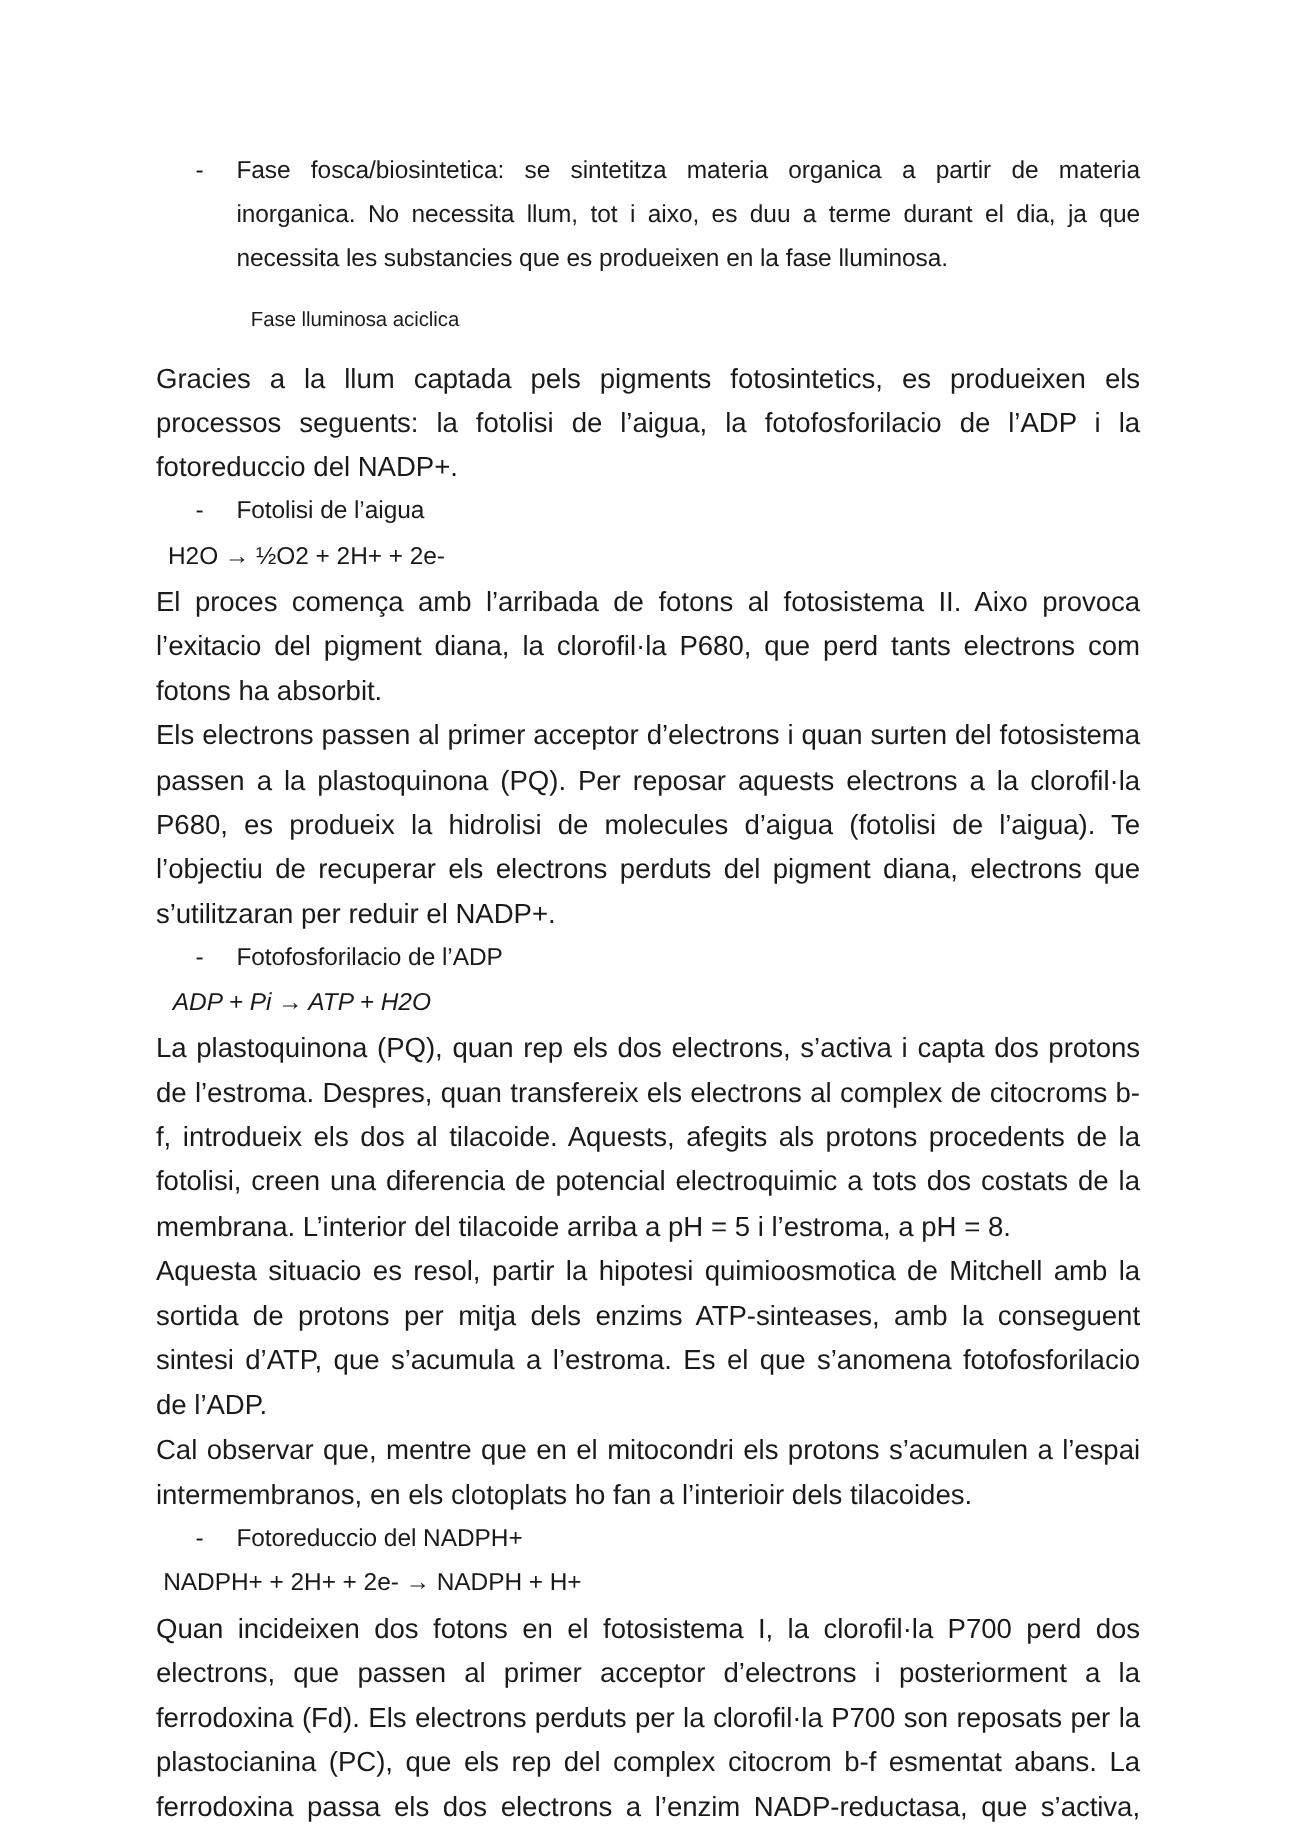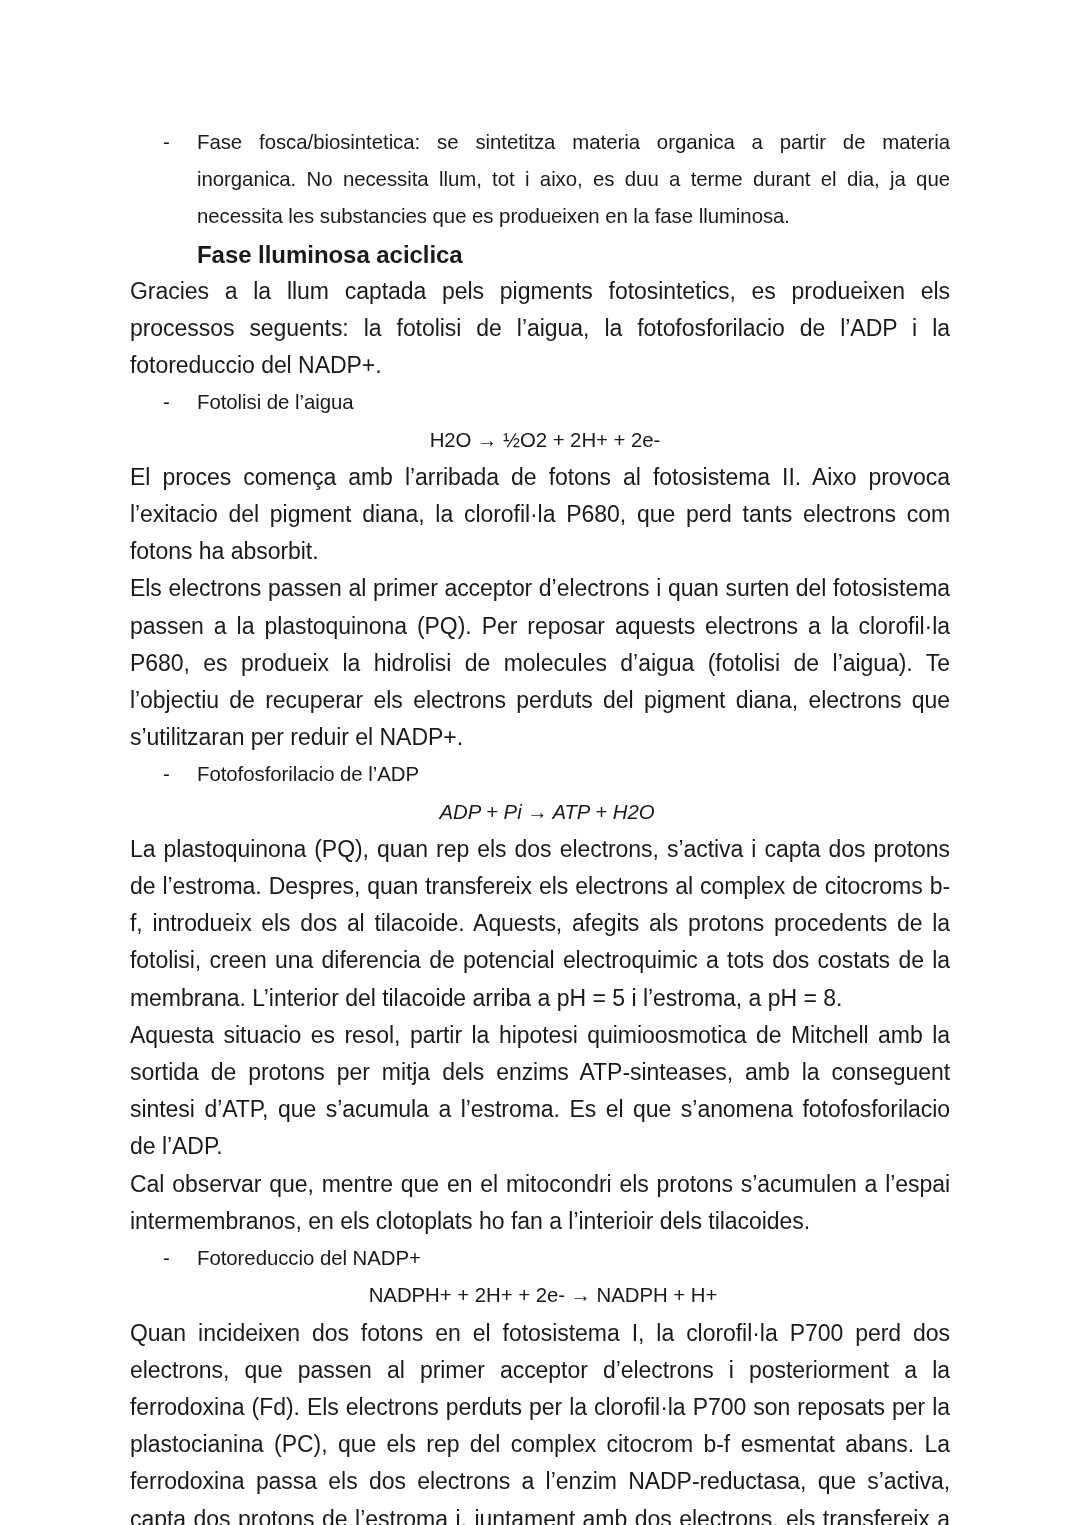--- a/index.html
+++ b/index.html
@@ -55,33 +55,33 @@
     left: 33px;
     top: 0;
     font-size: 20.4px;
     line-height: 37.2px;
   }
   .bullet-inline {
     display: inline;
   }
 
   .heading-bold {
-    margin: 0;
+    margin: 12px;
     padding-left: 67px;
-    font-size: 24px;
+    font-size: 17px;
     line-height: 37.2px;
-    font-weight: bold;
+    font-weight: normal;
     letter-spacing: -0.05px;
   }
 
   .equation {
     margin: 0;
     font-size: 20.4px;
     line-height: 37.2px;
-    text-align: center;
+    text-align: left;
     letter-spacing: -0.05px;
   }
   .equation.eq-shift-1 { padding-left: 10px; }
   .equation.eq-shift-2 { padding-left: 14px; font-style: italic; }
   .equation.eq-shift-3 { padding-left: 6px; }
 </style>
 </head>
 <body>
 
 <div class="page">
@@ -116,21 +116,21 @@
     <p class="equation eq-shift-2">ADP + Pi → ATP + H2O</p>
 
     <p class="para">La plastoquinona (PQ), quan rep els dos electrons, s’activa i capta dos protons de l’estroma. Despres, quan transfereix els electrons al complex de citocroms b-f, introdueix els dos al tilacoide. Aquests, afegits als protons procedents de la fotolisi, creen una diferencia de potencial electroquimic a tots dos costats de la membrana. L’interior del tilacoide arriba a pH = 5 i l’estroma, a pH = 8.</p>
 
     <p class="para">Aquesta situacio es resol, partir la hipotesi quimioosmotica de Mitchell amb la sortida de protons per mitja dels enzims ATP-sinteases, amb la conseguent sintesi d’ATP, que s’acumula a l’estroma. Es el que s’anomena fotofosforilacio de l’ADP.</p>
 
     <p class="para">Cal observar que, mentre que en el mitocondri els protons s’acumulen a l’espai intermembranos, en els clotoplats ho fan a l’interioir dels tilacoides.</p>
 
     <div class="bullet">
       <span class="dash">-</span>
-      <span class="bullet-inline">Fotoreduccio del NADP+</span>
+      <span class="bullet-inline">Fotoreduccio del NADPH+</span>
     </div>
 
     <p class="equation eq-shift-3">NADPH+ + 2H+ + 2e- → NADPH + H+</p>
 
     <p class="para">Quan incideixen dos fotons en el fotosistema I, la clorofil·la P700 perd dos electrons, que passen al primer acceptor d’electrons i posteriorment a la ferrodoxina (Fd). Els electrons perduts per la clorofil·la P700 son reposats per la plastocianina (PC), que els rep del complex citocrom b-f esmentat abans. La ferrodoxina passa els dos electrons a l’enzim NADP-reductasa, que s’activa, capta dos protons de l’estroma i, juntament amb dos electrons, els transfereix a un io NADP+ de l’estroma, que es redueix a NADPH + H+ (fotoreduccio del NADP+).</p>
 
     <p class="para last-full">El balanç energètic de la fase lluminosa acíclica es el següent:</p>
 
   </div>
 </div>

